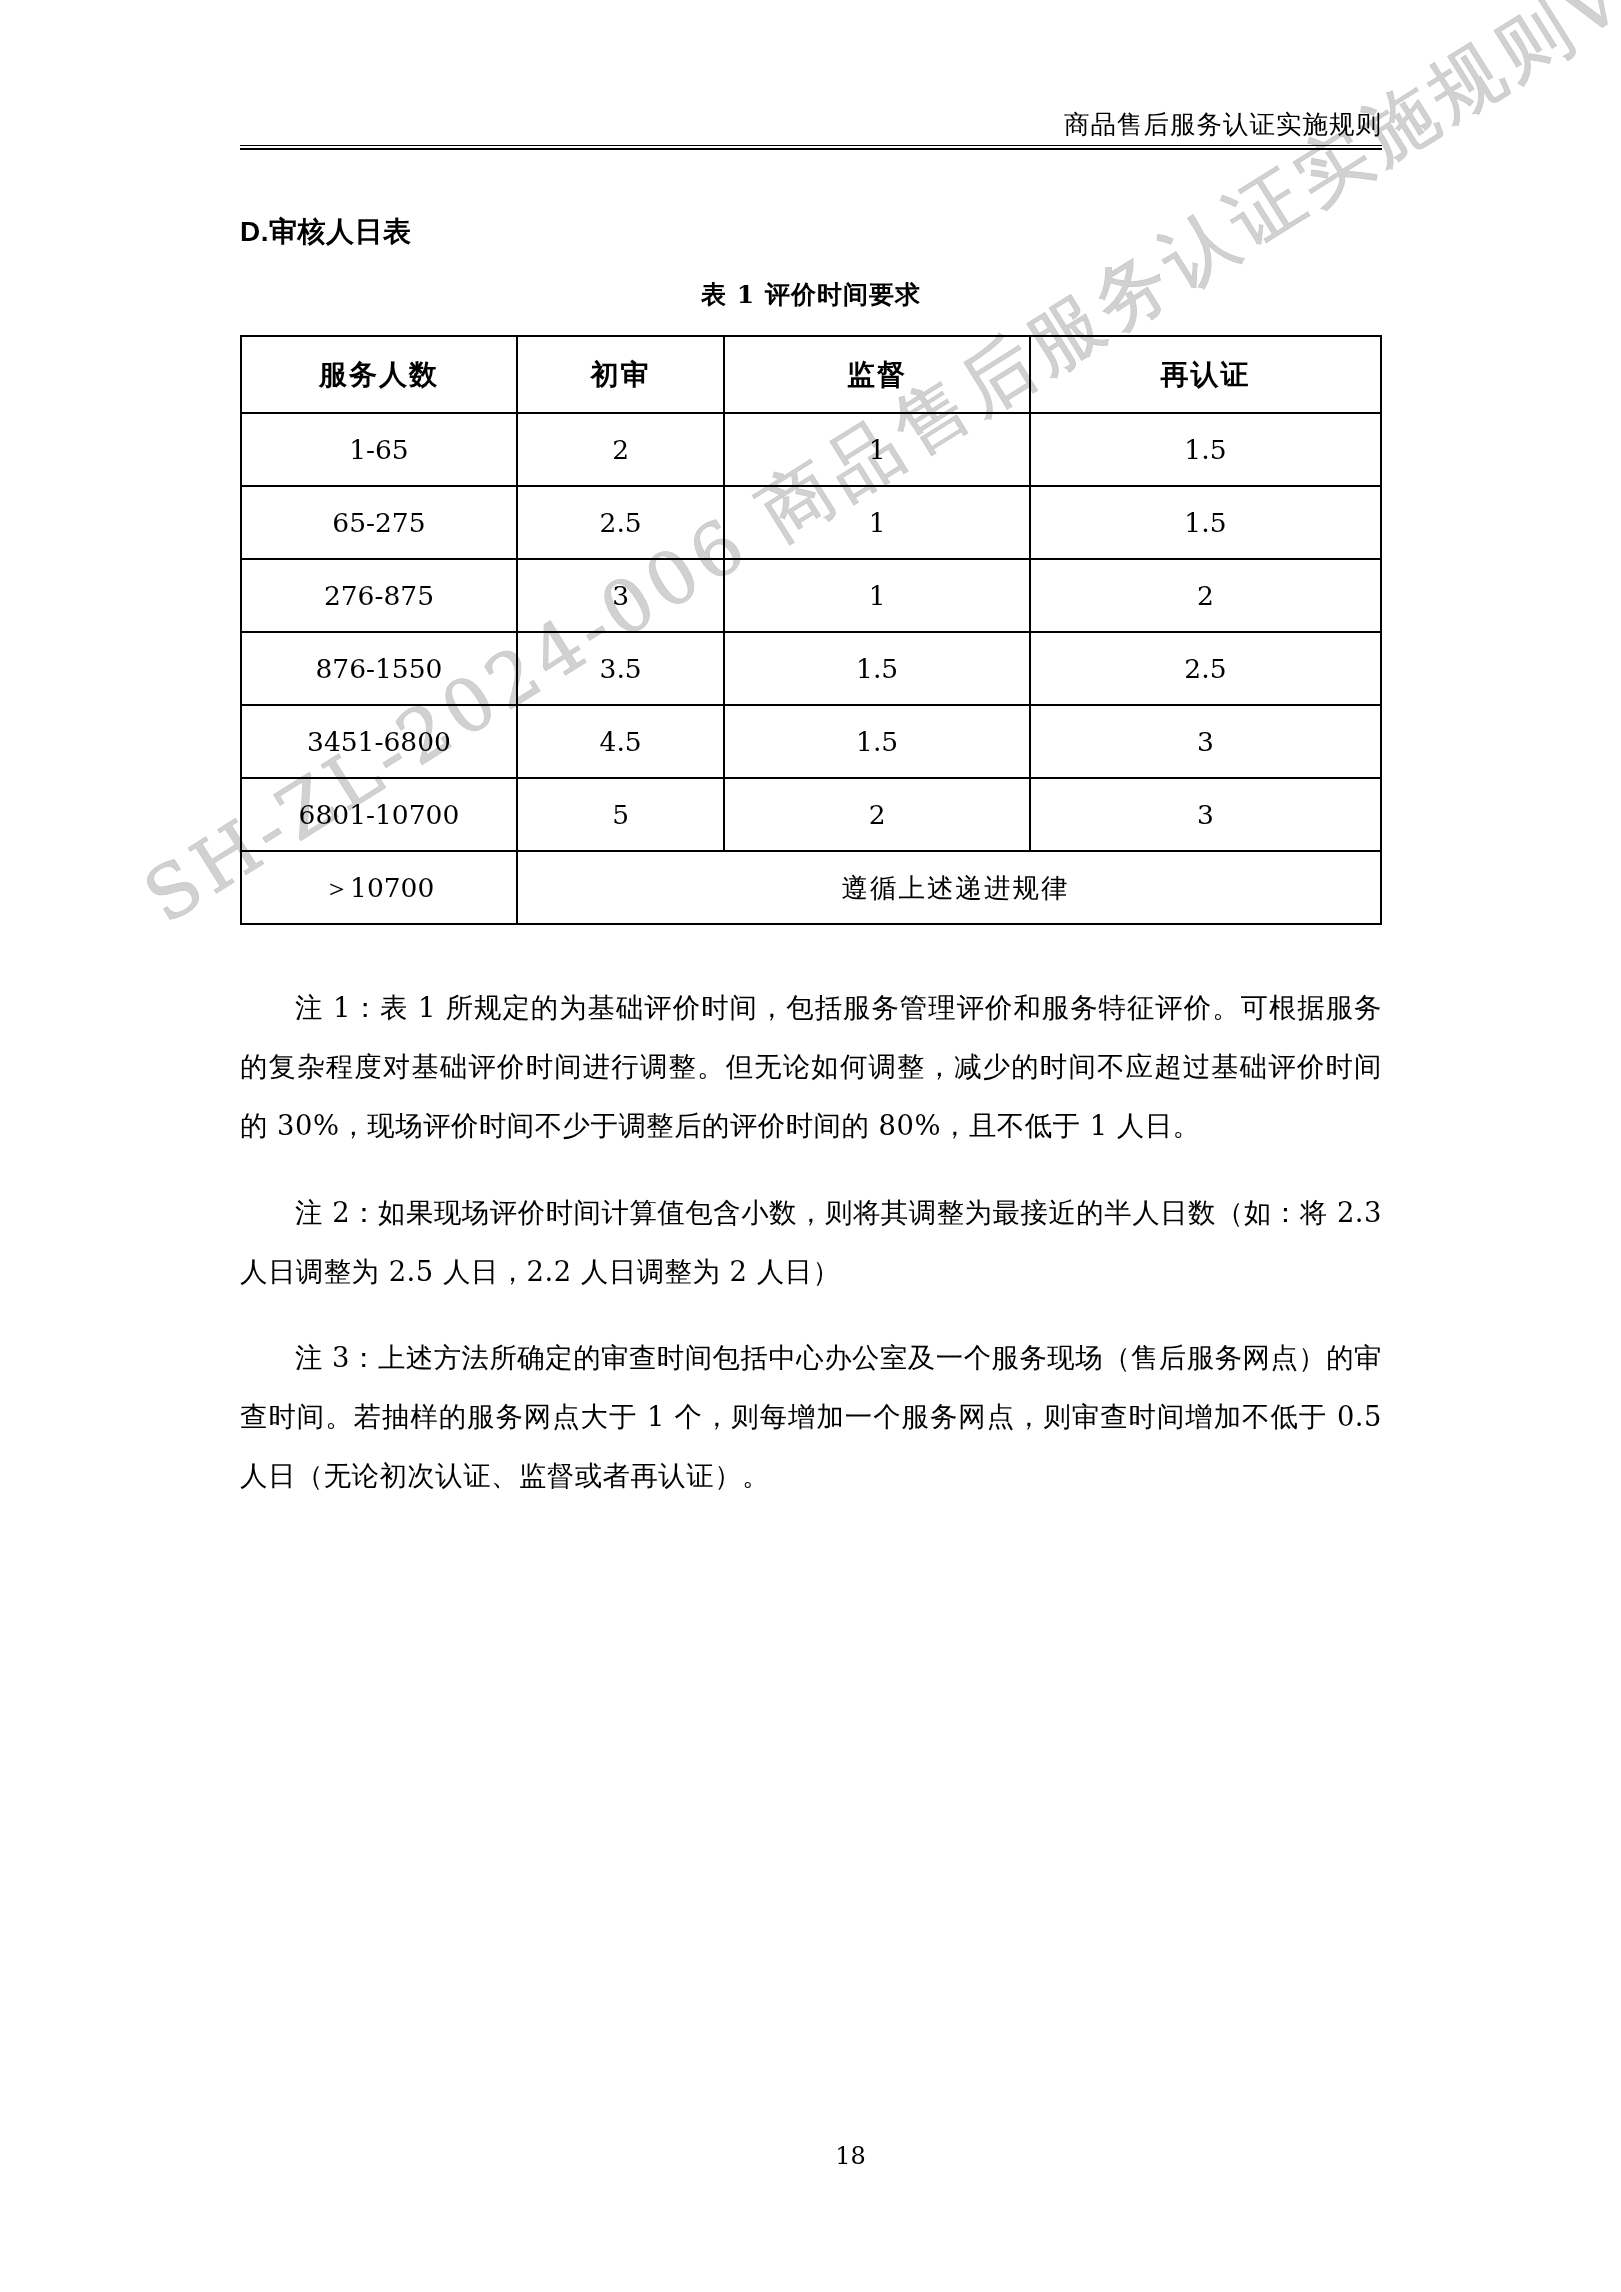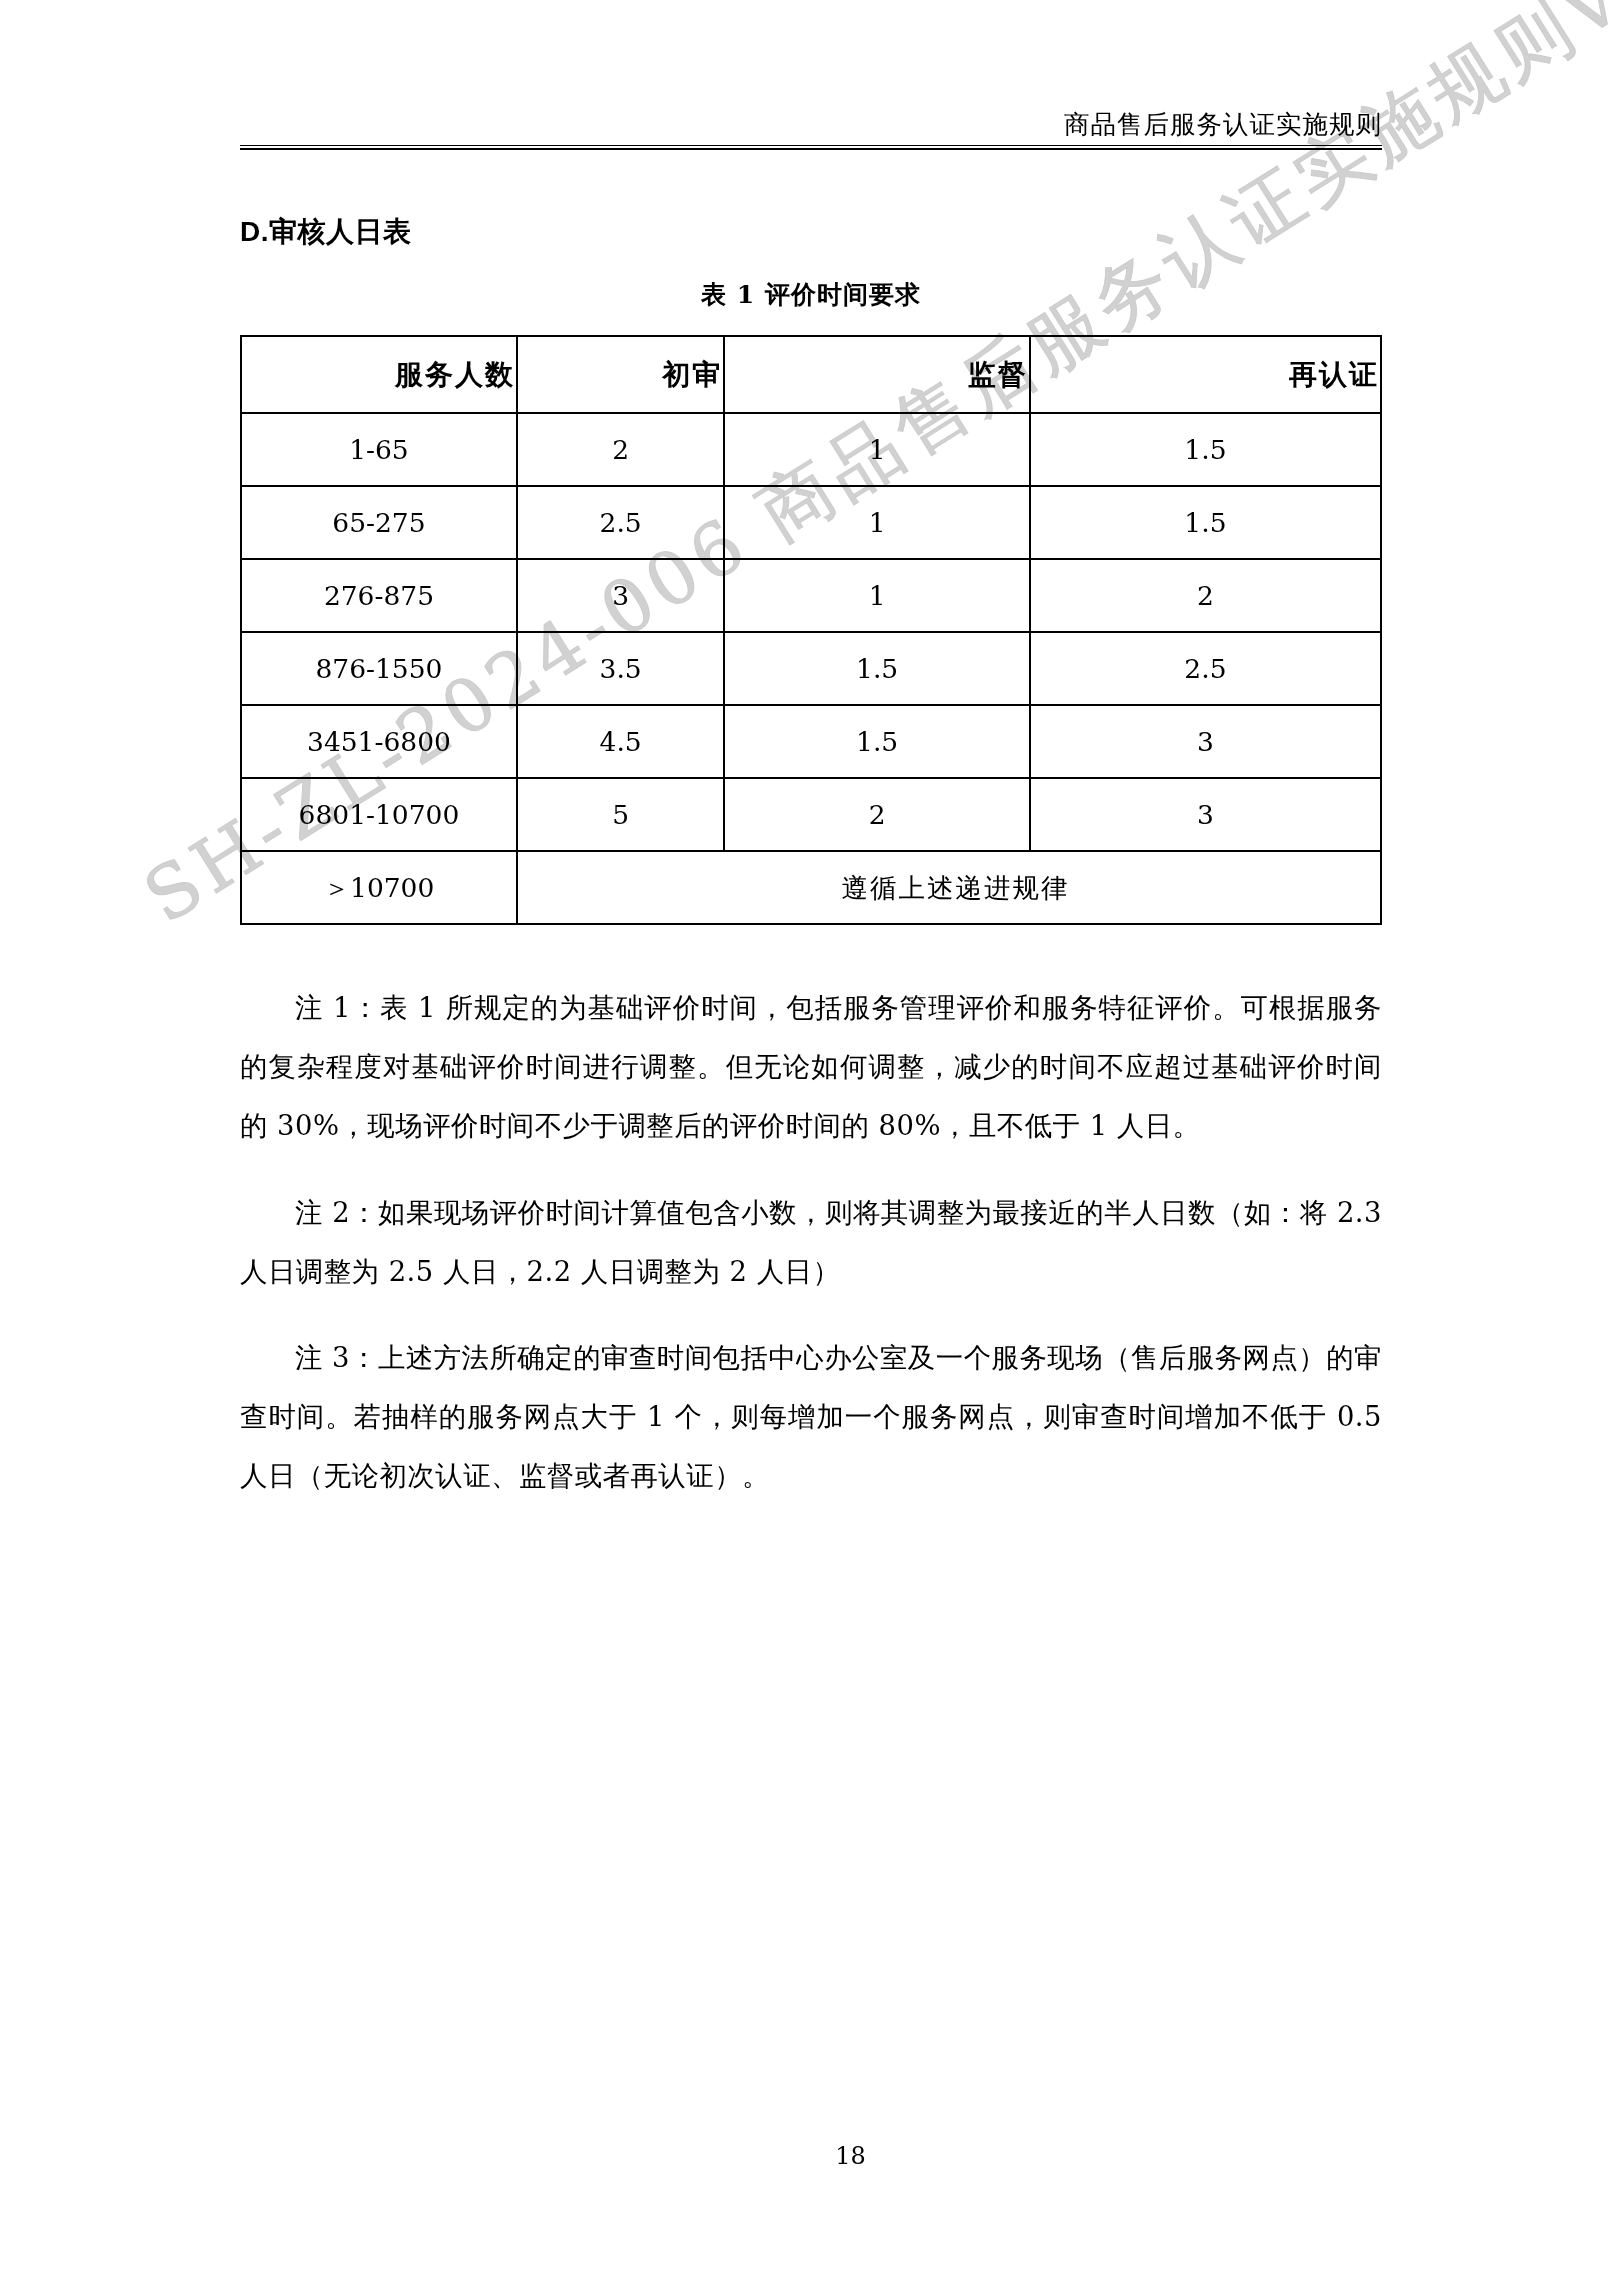--- a/index.html
+++ b/index.html
@@ -113,21 +113,20 @@
     vertical-align: middle;
     font-size: 26.5px;
     font-family: "DejaVu Serif", "Liberation Serif", serif;
     background: transparent;
   }
   table.daytable th {
     height: 73px;
     font-weight: bold;
     font-size: 28px;
     letter-spacing: 2px;
-    text-align: right;
   }
   table.daytable td {
     height: 69px;
     font-weight: normal;
   }
   table.daytable td.merged {
     letter-spacing: 2px;
     font-size: 26.5px;
     padding-left: 14px;
   }

